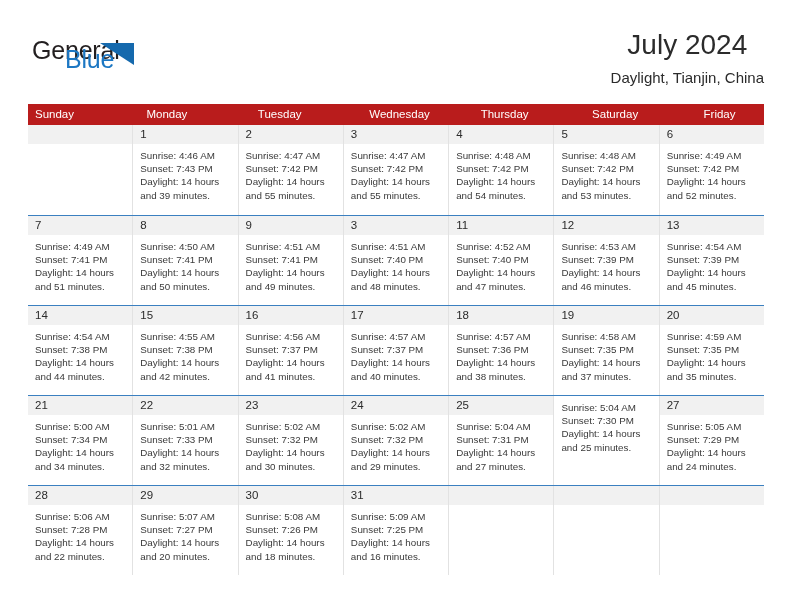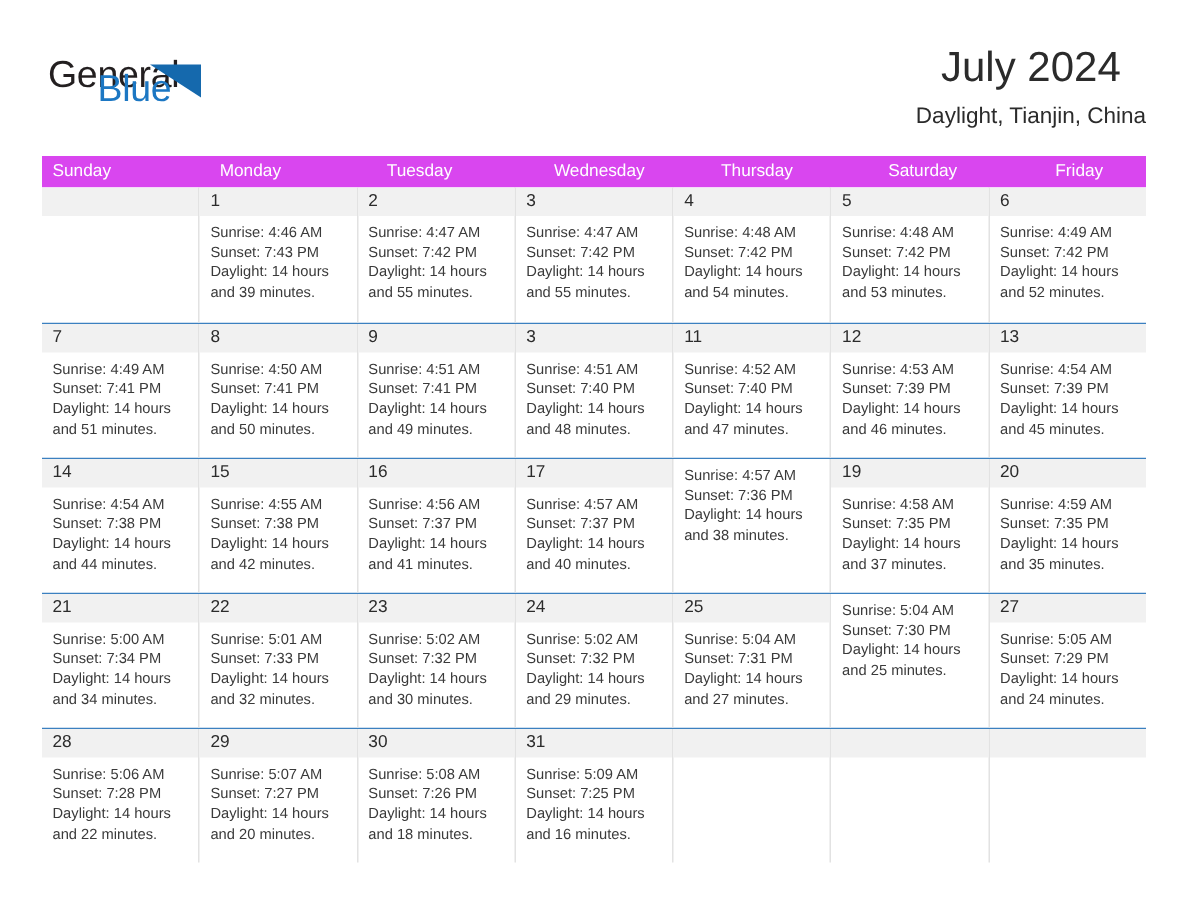--- a/index.html
+++ b/index.html
@@ -85,21 +85,21 @@
 
   
   .calendar {
     position: absolute;
     left: 28px;
     top: 104px;
     width: 736px;
   }
   .weekday-row {
     display: flex;
-    background: #d946ef;
+    background: #b91c1c;
     height: 21px;
     gap: 44px;
   }
   .weekday {
     flex: 1 1 0;
     color: #ffffff;
     font-size: 11.5px;
     line-height: 21px;
     padding-left: 7px;
     white-space: nowrap;
@@ -328,20 +328,21 @@
           <div class="day">
             <div class="day-num">17</div>
             <div class="day-info">
               <div>Sunrise: 4:57 AM</div>
               <div>Sunset: 7:37 PM</div>
               <div>Daylight: 14 hours</div>
               <div>and 40 minutes.</div>
             </div>
           </div>
           <div class="day">
+            <div class="day-num">18</div>
             <div class="day-info">
               <div>Sunrise: 4:57 AM</div>
               <div>Sunset: 7:36 PM</div>
               <div>Daylight: 14 hours</div>
               <div>and 38 minutes.</div>
             </div>
           </div>
           <div class="day">
             <div class="day-num">19</div>
             <div class="day-info">

